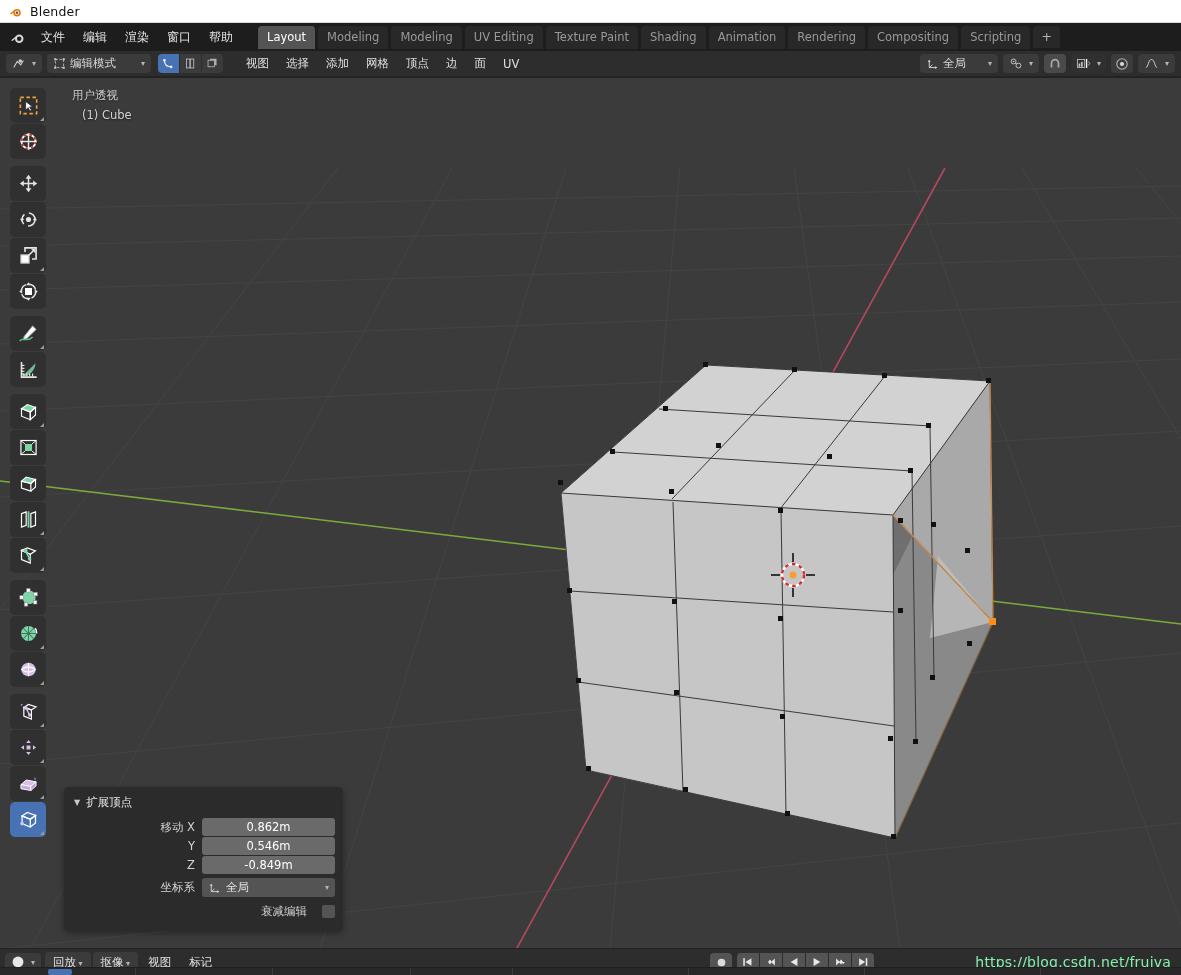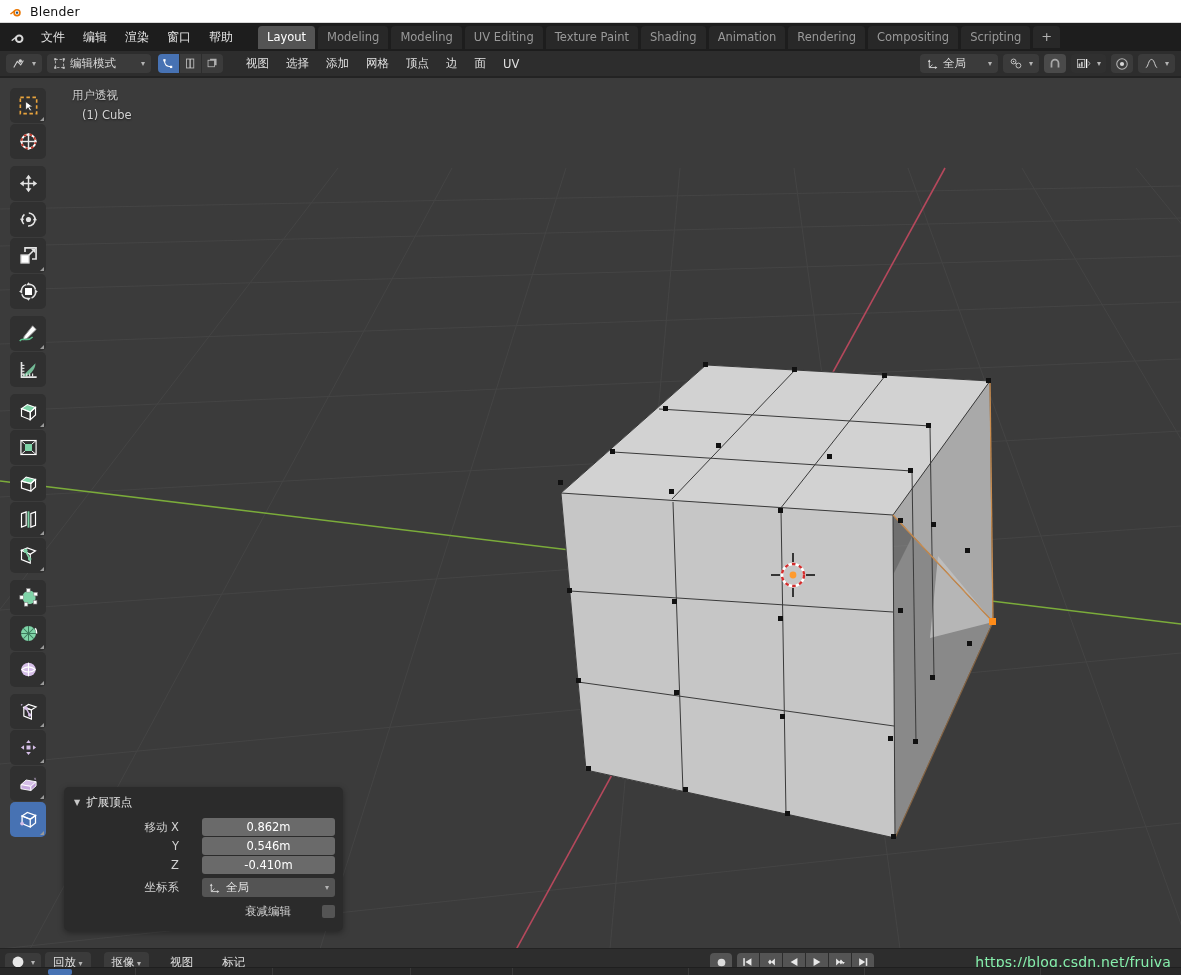--- a/index.html
+++ b/index.html
@@ -105,21 +105,21 @@
   
   .op-panel {
     position: absolute; left: 64px; bottom: 18px; width: 279px;
     background: #2b2b2b; border-radius: 5px; padding: 6px 8px 10px 8px;
     box-shadow: 0 2px 6px #00000060;
   }
   .op-title { display: flex; align-items: center; gap: 6px; color: #e6e6e6;
     font-size: 11.5px; padding: 2px 0 8px 2px; }
   .op-tri { font-size: 8px; color: #c9c9c9; }
   .op-row { display: flex; align-items: center; height: 18px; margin-bottom: 1px; }
-  .op-label { width: 130px; text-align: right; padding-right: 23px;
+  .op-label { width: 130px; text-align: right; padding-right: 7px;
     color: #d2d2d2; font-size: 11.5px; }
   .op-field {
     flex: 1; background: #6a6a6a; border-radius: 3px; height: 18px;
     display: flex; align-items: center; justify-content: center;
     color: #ffffff; font-size: 11.5px; cursor: default;
   }
   .op-select {
     flex: 1; background: #545454; border-radius: 3px; height: 19px;
     display: flex; align-items: center; gap: 5px; padding: 0 6px;
     color: #e6e6e6; font-size: 11.5px; cursor: default;
@@ -132,21 +132,21 @@
   .op-row.tight { height: 21px; margin-top: 3px; }
   .op-row.check { justify-content: flex-end; margin-top: 4px; }
   .op-row.check .op-label { width: auto; }
 
   
   .timeline {
     position: absolute; left: 0; bottom: 0; width: 1181px; height: 27px;
     background: #2d2d2d; display: flex; align-items: center; padding: 0 5px;
     border-top: 1px solid #232323;
   }
-  .tl-menus { display: flex; align-items: center; gap: 13px; margin-left: 4px; }
+  .tl-menus { display: flex; align-items: center; gap: 2px; margin-left: 4px; }
   .tl-menu { font-size: 11.5px; color: #e0e0e0; padding: 3px 8px; border-radius: 3px; cursor: default; }
   .tl-center { position: absolute; left: 710px; display: flex; align-items: center; gap: 5px; }
   .tl-rec {
     width: 22px; height: 19px; background: #545454; border-radius: 4px;
     display: flex; align-items: center; justify-content: center; cursor: default;
   }
   .tl-transport { display: flex; gap: 1px; }
   .tl-btn {
     width: 22px; height: 19px; background: #545454; display: flex;
     align-items: center; justify-content: center; cursor: default;
@@ -672,21 +672,21 @@
           <div class="op-row">
             <span class="op-label">移动 X</span>
             <div class="op-field">0.862m</div>
           </div>
           <div class="op-row">
             <span class="op-label">Y</span>
             <div class="op-field">0.546m</div>
           </div>
           <div class="op-row">
             <span class="op-label">Z</span>
-            <div class="op-field">-0.410m</div>
+            <div class="op-field">-0.849m</div>
           </div>
         </div>
       <div class="op-row tight">
         <span class="op-label">坐标系</span>
         <div class="op-select">
           <svg width="13" height="13" viewBox="0 0 16 16">
             <path d="M4 13 L4 4 M4 13 L13 13" stroke="#d0d0d0" stroke-width="1.2" fill="none"></path>
             <path d="M4 3 L2.3 6 L5.7 6 Z" fill="#d0d0d0"></path>
             <path d="M14 13 L11 11.3 L11 14.7 Z" fill="#d0d0d0"></path>
             <path d="M4 13 L8 9.5" stroke="#d0d0d0" stroke-width="1.1"></path>

